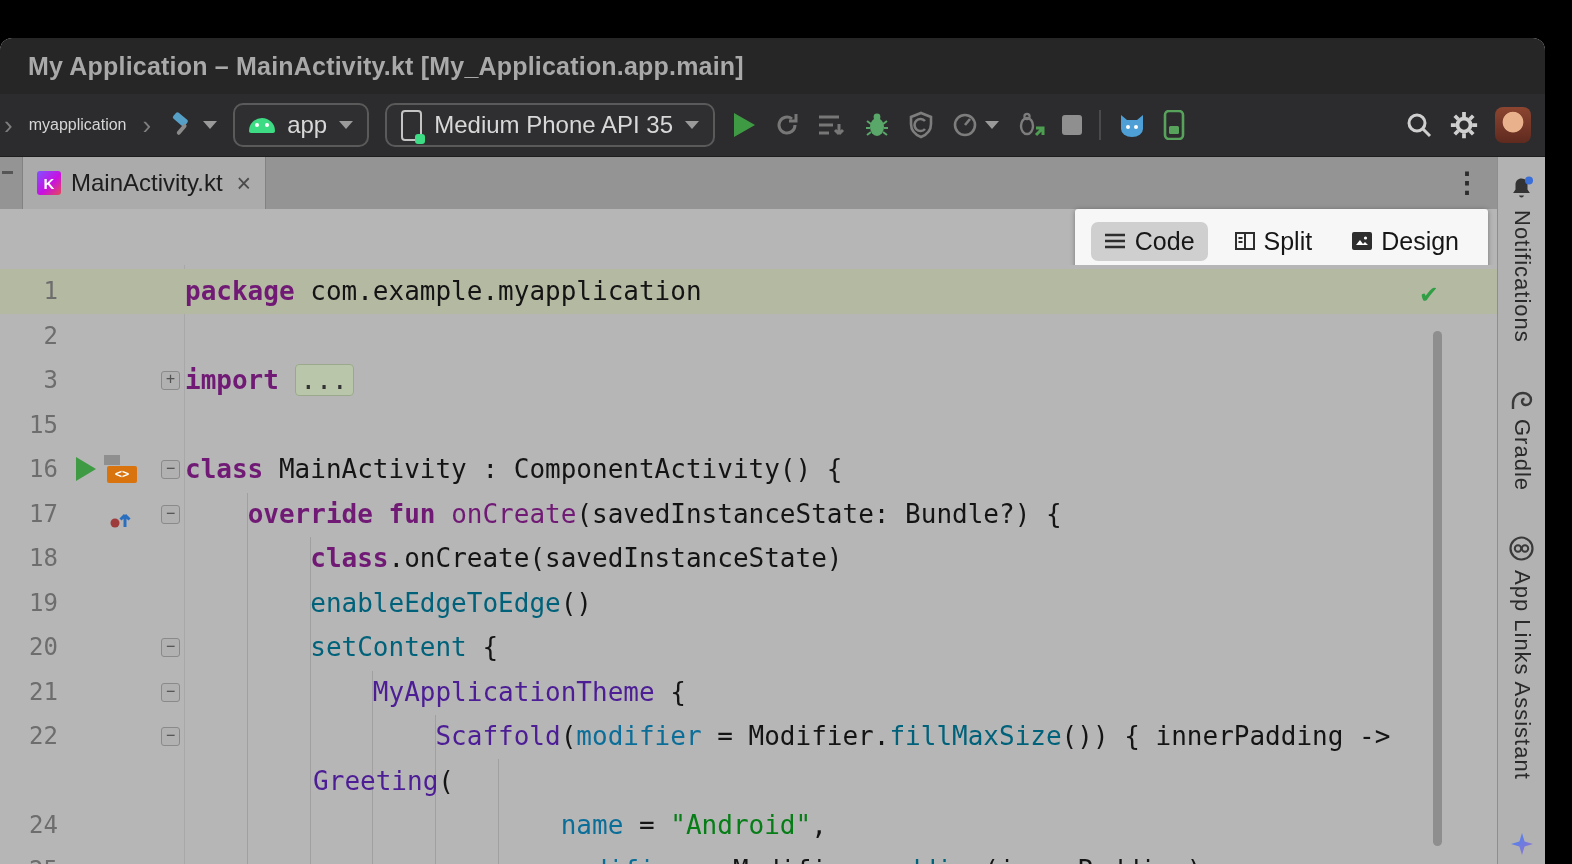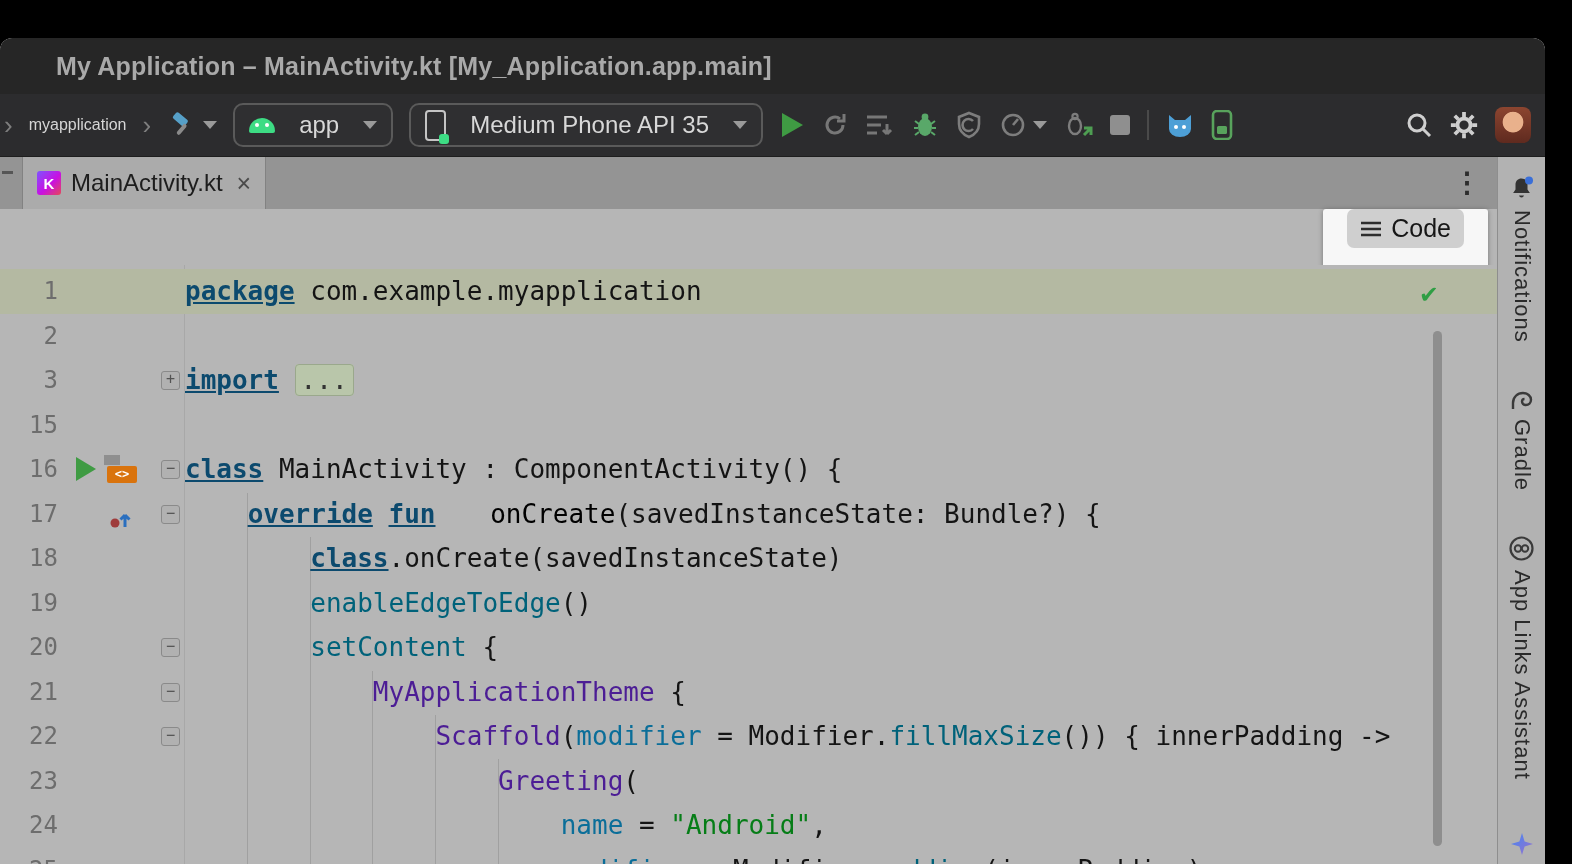--- a/index.html
+++ b/index.html
@@ -4,30 +4,30 @@
 <style>
   html,body{margin:0;padding:0;background:#000;}
   .screen{position:relative;width:1572px;height:864px;background:#000;overflow:hidden;
           font-family:"Liberation Sans",sans-serif;-webkit-font-smoothing:antialiased;}
   .window{position:absolute;left:0;top:38px;width:1545px;height:826px;background:#b6b6b6;
           border-radius:12px 12px 0 0;overflow:hidden;display:flex;flex-direction:column;}
 
   
   .titlebar{height:56px;flex:none;background:#262626;border-radius:12px 12px 0 0;
             display:flex;align-items:center;padding-left:28px;}
-  .titlebar .title{color:#a9a9a9;font-weight:bold;font-size:25px;letter-spacing:.2px;margin-left:28px;}
+  .titlebar .title{color:#a9a9a9;font-weight:bold;font-size:25px;letter-spacing:.2px;}
 
   
   .toolbar{height:62px;flex:none;background:#2c2c2e;display:flex;align-items:center;
            padding:0 14px 0 4px;gap:16px;border-bottom:1px solid #1e1e1e;}
   .chev{color:#7e7e7e;font-size:26px;line-height:1;}
   .proj{color:#d6d6d6;font-size:16px;}
   .tbi{background:none;border:none;padding:0;display:flex;align-items:center;gap:6px;cursor:default;}
   .dd{width:0;height:0;border-left:7px solid transparent;border-right:7px solid transparent;border-top:8px solid #9a9a9a;}
-  .pill{display:flex;align-items:center;gap:24px;border:2px solid #5a5a5a;border-radius:10px;
+  .pill{display:flex;align-items:center;gap:12px;border:2px solid #5a5a5a;border-radius:10px;
         height:40px;padding:0 14px;color:#d8d8d8;font-size:24px;background:#2f2f31;}
   .android-head{width:26px;height:15px;background:#3ddc84;border-radius:13px 13px 2px 2px;position:relative;}
   .android-head::after{content:"";position:absolute;left:6px;top:5px;width:4px;height:4px;border-radius:50%;
         background:#fff;box-shadow:10px 0 0 #fff;}
   .phone-ic{width:17px;height:27px;border:2.5px solid #c4c4c4;border-radius:4px;position:relative;}
   .phone-ic::after{content:"";position:absolute;right:-5px;bottom:-5px;width:10px;height:10px;border-radius:3px;background:#3ddc84;}
   .sep{width:2px;height:30px;background:#4a4a4a;}
   .pushright{margin-left:auto;}
   .avatar{width:36px;height:36px;border-radius:8px;
           background:radial-gradient(circle at 50% 42%,#e9b18c 0 36%,rgba(0,0,0,0) 39%),
@@ -45,21 +45,21 @@
   .ktico{width:24px;height:24px;border-radius:3px;color:#fff;font-weight:bold;font-size:15px;
          display:flex;align-items:center;justify-content:center;
          background:linear-gradient(135deg,#7f52ff 0%,#c811e2 55%,#e54857 100%);}
   .tablabel{color:#1d1d1d;font-size:24px;}
   .tabclose{color:#4b4b4b;font-size:25px;margin-left:4px;}
   .kebab{margin-left:auto;margin-right:16px;color:#2c2c2c;font-size:28px;font-weight:bold;line-height:1;}
 
   
   .viewbar{height:56px;flex:none;background:#b6b6b6;position:relative;}
   .viewbox{position:absolute;right:9px;top:0;height:64px;background:#f7f7f7;border-radius:3px;
-           display:flex;align-items:center;gap:14px;padding:0 16px;box-shadow:0 1px 5px rgba(0,0,0,.35);flex-direction:column;}
+           display:flex;align-items:center;gap:14px;padding:0 16px;box-shadow:0 1px 5px rgba(0,0,0,.35);}
   .vbtn{display:flex;align-items:center;gap:9px;padding:5px 13px;border-radius:7px;
         font-size:25px;color:#161616;background:none;border:none;}
   .vbtn.sel{background:#cfcfcf;}
 
   
   .editor{flex:1;position:relative;background:#b6b6b6;overflow:hidden;
           font-family:"DejaVu Sans Mono",monospace;font-size:26px;}
   .gutterline{position:absolute;left:184px;top:0;bottom:0;width:1px;background:#a8a8a8;}
   .guide{position:absolute;width:1px;background:#a0a0a0;}
   .lines{position:absolute;left:0;right:0;top:4px;}
@@ -70,23 +70,23 @@
   .g-run{position:absolute;left:76px;top:10px;width:0;height:0;
          border-left:20px solid #3f9b43;border-top:12px solid transparent;border-bottom:12px solid transparent;}
   .g-compose{position:absolute;left:104px;top:8px;width:34px;height:28px;}
   .g-compose i{position:absolute;left:0;top:0;width:16px;height:10px;background:#8f8f8f;}
   .g-compose b{position:absolute;left:3px;bottom:0;width:30px;height:17px;background:#d9730d;border-radius:2px;
                color:#fff;font-size:12px;line-height:17px;text-align:center;font-style:normal;}
   .g-override{position:absolute;left:108px;top:9px;}
   .g-fold{position:absolute;left:161px;top:13px;width:17px;height:17px;border:1px solid #8a8a8a;border-radius:3px;
           background:#b1b1b1;color:#535353;font-size:15px;line-height:15px;text-align:center;}
   .codetext{white-space:pre;color:#141414;}
-  .kw{color:#0c4a6e;font-weight:bold;text-decoration:underline;}
+  .kw{color:#701a75;font-weight:bold;}
   .pl{color:#141414;}
-  .fn{color:#000000;margin-left:39px;}
+  .fn{color:#701a75;}
   .fnit{color:#00627a;}
   .comp{color:#4c1d95;}
   .named{color:#0b6e99;}
   .str{color:#067d17;}
   .fold{background:#b9c6aa;border:1px solid #9aa88c;border-radius:4px;padding:0 5px;color:#333;}
   .checkok{position:absolute;right:60px;top:12px;color:#2f9e44;font-size:27px;font-weight:bold;}
   .scrollbar{position:absolute;right:55px;top:66px;width:9px;height:515px;border-radius:5px;
              background:rgba(50,50,50,.30);}
 
   
@@ -367,23 +367,20 @@
                 <div class="codetext"><span class="pl">            </span><span class="comp">MyApplicationTheme</span><span class="pl"> {</span></div>
               </div>
               <div class="line">
                 <div class="gutter">
                   <span class="lnum">22</span>
                   <span class="g-fold">−</span>
                 </div>
                 <div class="codetext"><span class="pl">                </span><span class="comp">Scaffold</span><span class="pl">(</span><span class="named">modifier</span><span class="pl"> = Modifier.</span><span class="fnit">fillMaxSize</span><span class="pl">()) { innerPadding -&gt;</span></div>
               </div>
               <div class="line">
-                <div class="gutter">
-                  <span class="lnum">23</span>
-                </div>
                 <div class="codetext"><span class="pl">                    </span><span class="comp">Greeting</span><span class="pl">(</span></div>
               </div>
               <div class="line">
                 <div class="gutter">
                   <span class="lnum">24</span>
                 </div>
                 <div class="codetext"><span class="pl">                        </span><span class="named">name</span><span class="pl"> = </span><span class="str">"Android"</span><span class="pl">,</span></div>
               </div>
               <div class="line">
                 <div class="gutter">

